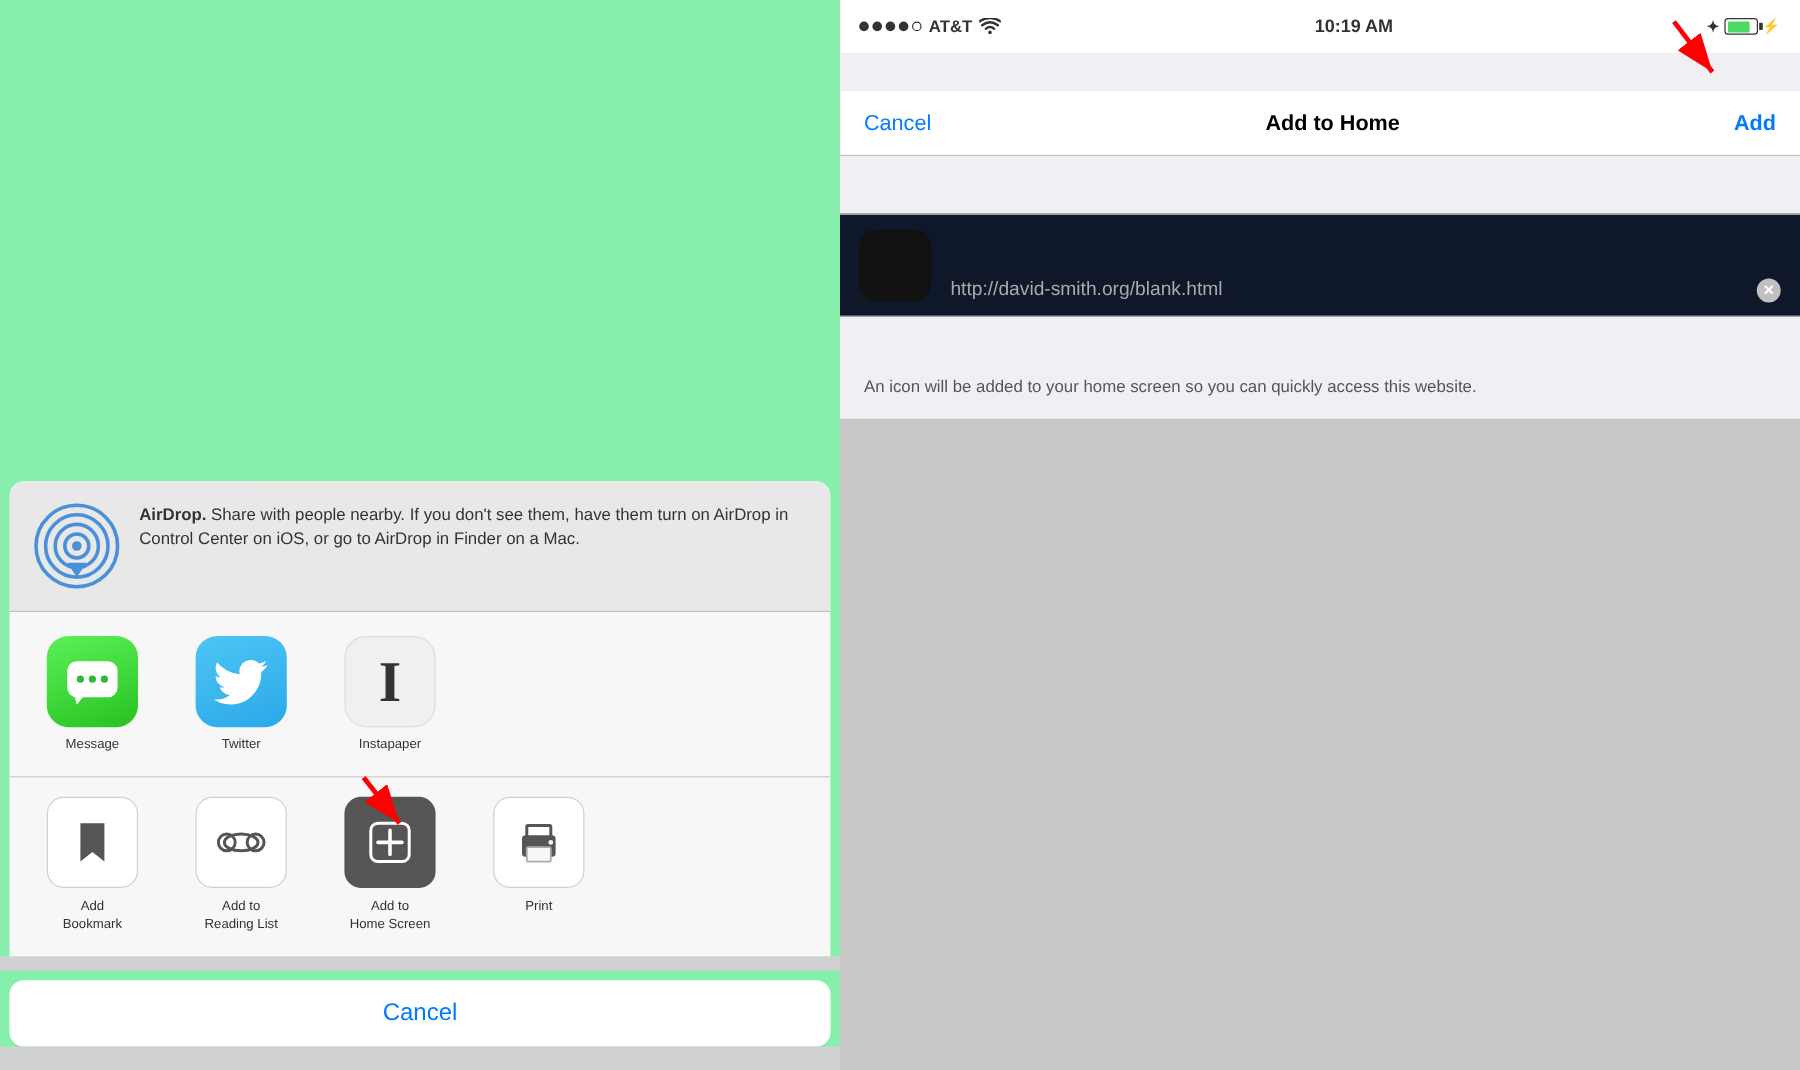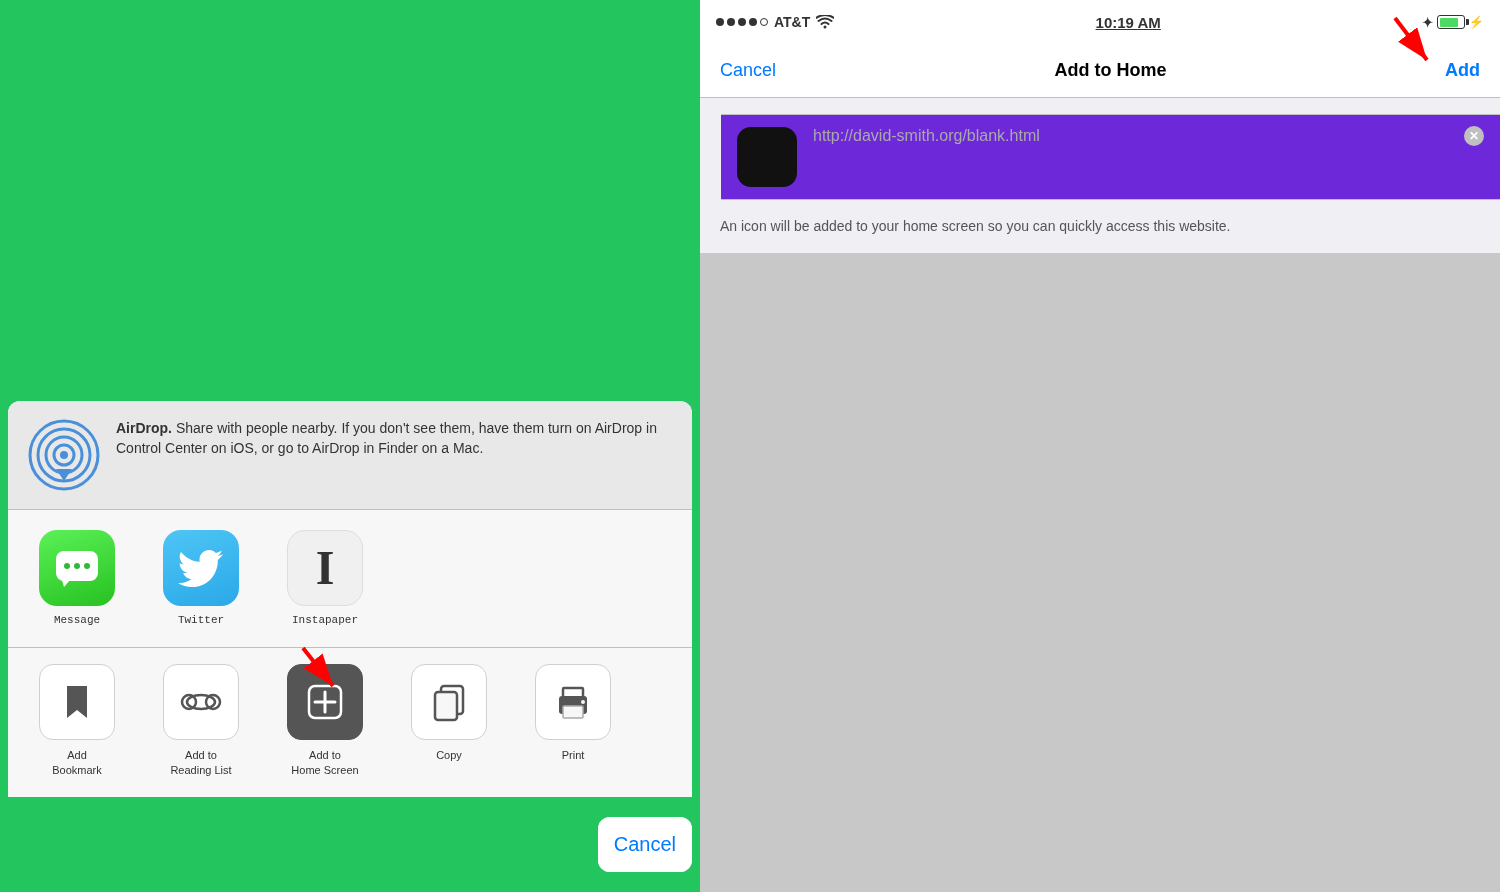--- a/index.html
+++ b/index.html
@@ -9,26 +9,25 @@
       display: flex;
       font-family: -apple-system, 'Helvetica Neue', Arial, sans-serif;
       background: #c8c8c8;
       overflow: hidden;
     }
 
     
     .left-panel {
       width: 700px;
       height: 892px;
-      background: #22c55e;
+      background: #86efac;
       display: flex;
       flex-direction: column;
       justify-content: flex-end;
       padding-bottom: 0;
-      align-items: flex-end;
     }
 
     .share-sheet {
       background: #f7f7f7;
       border-radius: 12px 12px 0 0;
       overflow: hidden;
       margin: 0 8px;
     }
 
     
@@ -108,21 +107,20 @@
     .app-icon.instapaper {
       background: #f0f0f0;
       border: 1px solid #ddd;
     }
 
     .app-label {
       font-size: 11px;
       color: #333;
       text-align: center;
       line-height: 1.2;
-      font-family: Liberation Mono, monospace;
     }
 
     
     .actions-section {
       padding: 16px 10px 20px;
       background: #f7f7f7;
     }
 
     .actions-row {
       display: flex;
@@ -186,20 +184,21 @@
       height: 20px;
       background: #d1d1d1;
     }
 
     
     .right-panel {
       flex: 1;
       background: #efeff4;
       display: flex;
       flex-direction: column;
+      gap: 32px;
     }
 
     
     .status-bar {
       background: white;
       padding: 8px 16px;
       display: flex;
       justify-content: space-between;
       align-items: center;
       height: 44px;
@@ -237,21 +236,20 @@
 
     .wifi-icon {
       font-size: 16px;
       color: #333;
     }
 
     .status-center {
       font-size: 15px;
       font-weight: 600;
       color: #333;
-      text-decoration: underline;
     }
 
     .status-right {
       display: flex;
       align-items: center;
       gap: 4px;
     }
 
     .battery-bar {
       width: 28px;
@@ -316,29 +314,28 @@
       font-size: 18px;
       color: #007AFF;
       font-weight: 600;
       cursor: pointer;
       background: none;
       border: none;
     }
 
     
     .url-section {
-      background: #6d28d9;
+      background: #0f172a;
       margin-top: 16px;
       border-top: 1px solid #c0c0c0;
       border-bottom: 1px solid #c0c0c0;
       display: flex;
-      align-items: flex-start;
+      align-items: flex-end;
       padding: 12px 16px;
       gap: 16px;
-      margin-left: 21px;
     }
 
     .site-icon {
       width: 60px;
       height: 60px;
       background: #111;
       border-radius: 14px;
       flex-shrink: 0;
     }
 
@@ -502,29 +499,20 @@
             <div class="action-icon-box dark">
               <svg width="44" height="44" viewBox="0 0 44 44">
                 <rect x="6" y="6" width="32" height="32" rx="6" fill="none" stroke="white" stroke-width="2.5"></rect>
                 <line x1="22" y1="12" x2="22" y2="32" stroke="white" stroke-width="3" stroke-linecap="round"></line>
                 <line x1="12" y1="22" x2="32" y2="22" stroke="white" stroke-width="3" stroke-linecap="round"></line>
               </svg>
             </div>
             <span class="action-label">Add to<br>Home Screen</span>
           </div>
 
-          <div class="action-item">
-            <div class="action-icon-box">
-              <svg width="44" height="44" viewBox="0 0 44 44">
-                <rect x="14" y="6" width="22" height="28" rx="3" fill="none" stroke="#555" stroke-width="2.5"></rect>
-                <rect x="8" y="12" width="22" height="28" rx="3" fill="#f7f7f7" stroke="#555" stroke-width="2.5"></rect>
-              </svg>
-            </div>
-            <span class="action-label">Copy</span>
-          </div>
 
           <div class="action-item">
             <div class="action-icon-box">
               <svg width="44" height="44" viewBox="0 0 44 44">
                 <rect x="8" y="16" width="28" height="18" rx="3" fill="#555"></rect>
                 <rect x="12" y="8" width="20" height="10" rx="1" fill="none" stroke="#555" stroke-width="2.5"></rect>
                 <rect x="12" y="26" width="20" height="12" rx="1" fill="#f7f7f7" stroke="#aaa" stroke-width="1.5"></rect>
                 <circle cx="32" cy="22" r="2" fill="#f7f7f7"></circle>
               </svg>
             </div>

